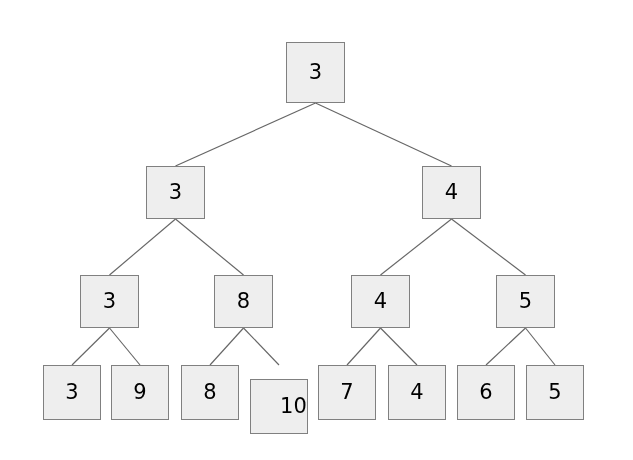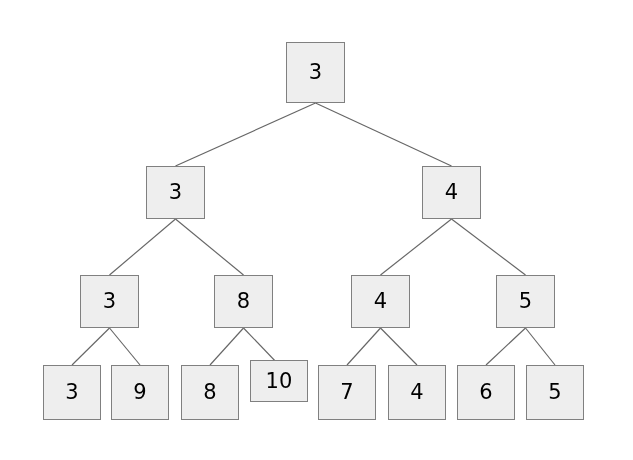--- a/index.html
+++ b/index.html
@@ -87,21 +87,21 @@
     </div>
     <div class="node-box" style="left: 43px; top: 365px; width: 58px; height: 55px;">
       <span>3</span>
     </div>
     <div class="node-box" style="left: 111px; top: 365px; width: 58px; height: 55px;">
       <span>9</span>
     </div>
     <div class="node-box" style="left: 181px; top: 365px; width: 58px; height: 55px;">
       <span>8</span>
     </div>
-    <div class="node-box" style="left: 250px; top: 360px; width: 58px; height: 42px;">
+    <div class="node-box" style="left: 250px; top: 379px; width: 58px; height: 55px; justify-content: flex-end;">
       <span>10</span>
     </div>
     <div class="node-box" style="left: 318px; top: 365px; width: 58px; height: 55px;">
       <span>7</span>
     </div>
     <div class="node-box" style="left: 388px; top: 365px; width: 58px; height: 55px;">
       <span>4</span>
     </div>
     <div class="node-box" style="left: 457px; top: 365px; width: 58px; height: 55px;">
       <span>6</span>

